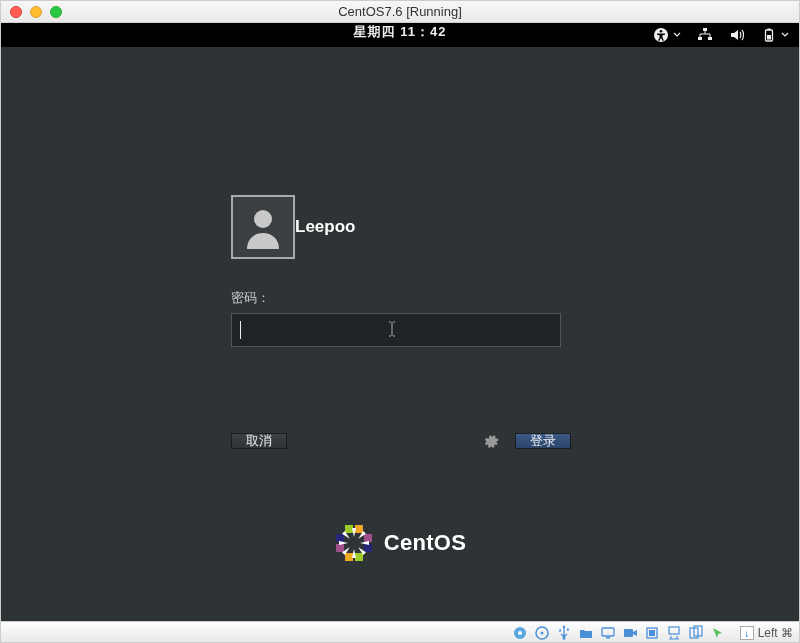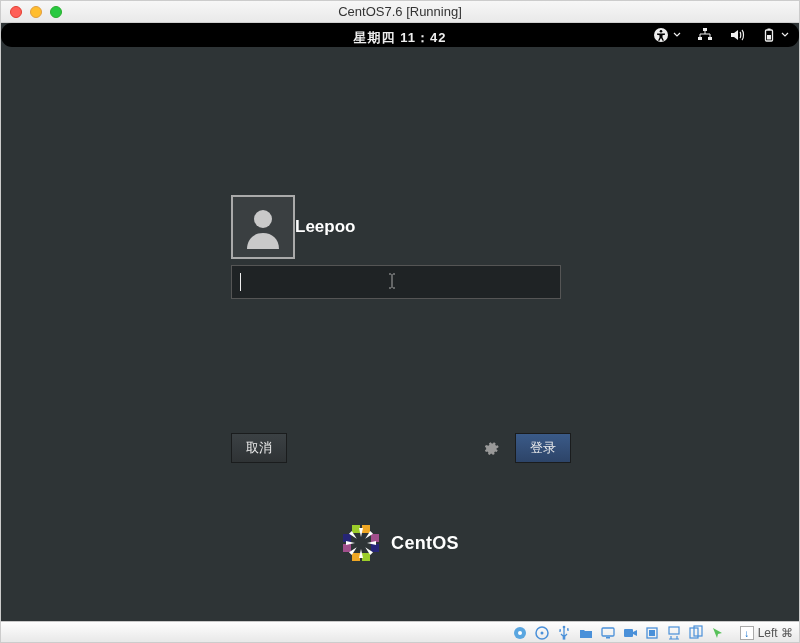--- a/index.html
+++ b/index.html
@@ -34,26 +34,25 @@
       position: relative;
       height: 598px;
       background: #2e3436;
     }
     
     .topbar {
       height: 24px;
       background: #000;
       color: #eee;
       display: flex;
-      align-items: flex-end;
+      align-items: flex-start;
       justify-content: center;
       position: relative;
       font-size: 13px;
       font-weight: bold;
-      border-radius: 11px;
     }
     .topbar-clock { letter-spacing: 1px; }
     .topbar-right {
       position: absolute; right: 10px; top:0; height:24px;
       display:flex; align-items:center; gap:16px;
       font-weight: normal;
     }
     .tb-ico { display:inline-flex; align-items:center; color:#eee; }
     .tb-ico svg { display:block; }
     .chev { margin-left:4px; }
@@ -90,39 +89,39 @@
     }
     .ibeam { position:absolute; left:155px; color:#aaa; font-size:14px; }
     
     .button-row {
       position:absolute;
       left: 230px; top: 410px;
       width: 340px;
       display:flex; align-items:center; justify-content:space-between;
     }
     .btn {
-      height:30px; padding:0 14px;
+      height:16px; padding:0 14px;
       font-size:13px; color:#eee;
       display:flex; align-items:center;
       border:1px solid #1a1c1d;
       cursor:default;
     }
     .btn-cancel { background: linear-gradient(#3b4144,#2f3335); }
     .btn-login { background: linear-gradient(#3a5a88,#2d4468); }
     .right-btns { display:flex; align-items:center; gap:16px; }
     .gear { color:#999; display:inline-flex; }
     
     .logo-row {
       position:absolute;
       left:0; right:0; top: 500px;
       display:flex; align-items:center; justify-content:center;
       gap:10px;
     }
     .centos-mark { width:40px; height:40px; }
-    .centos-text { color:#fff; font-weight:bold; font-size:18px; letter-spacing:0.3px; }
+    .centos-text { color:#fff; font-weight:bold; font-size:22px; letter-spacing:0.3px; }
     
     .vbox-bar {
       height: 23px;
       background: linear-gradient(#fefefe,#e6e6e6);
       border-top: 1px solid #c9c9c9;
       display:flex; align-items:center;
       font-size:11px; color:#555;
       padding: 0 6px;
       justify-content: space-between;
     }
@@ -193,20 +192,21 @@
   <div class="login-box">
     <div class="user-row">
       <div class="avatar">
         <svg viewBox="0 0 48 48">
             <circle cx="24" cy="16" r="9"></circle>
             <path d="M8 46c0-10 7-16 16-16s16 6 16 16z"></path>
           </svg>
       </div>
       <div class="username">Leepoo</div>
     </div>
+    <div class="pw-label">密码：</div>
     <div class="pw-field">
       <div class="caret"></div>
       <span class="ibeam">
         <svg width="10" height="16" viewBox="0 0 10 16">
             <path d="M2 1h2M6 1h2M5 1v14M2 15h2M6 15h2" stroke="#aaa" stroke-width="1"></path>
           </svg>
       </span>
     </div>
   </div>
 

